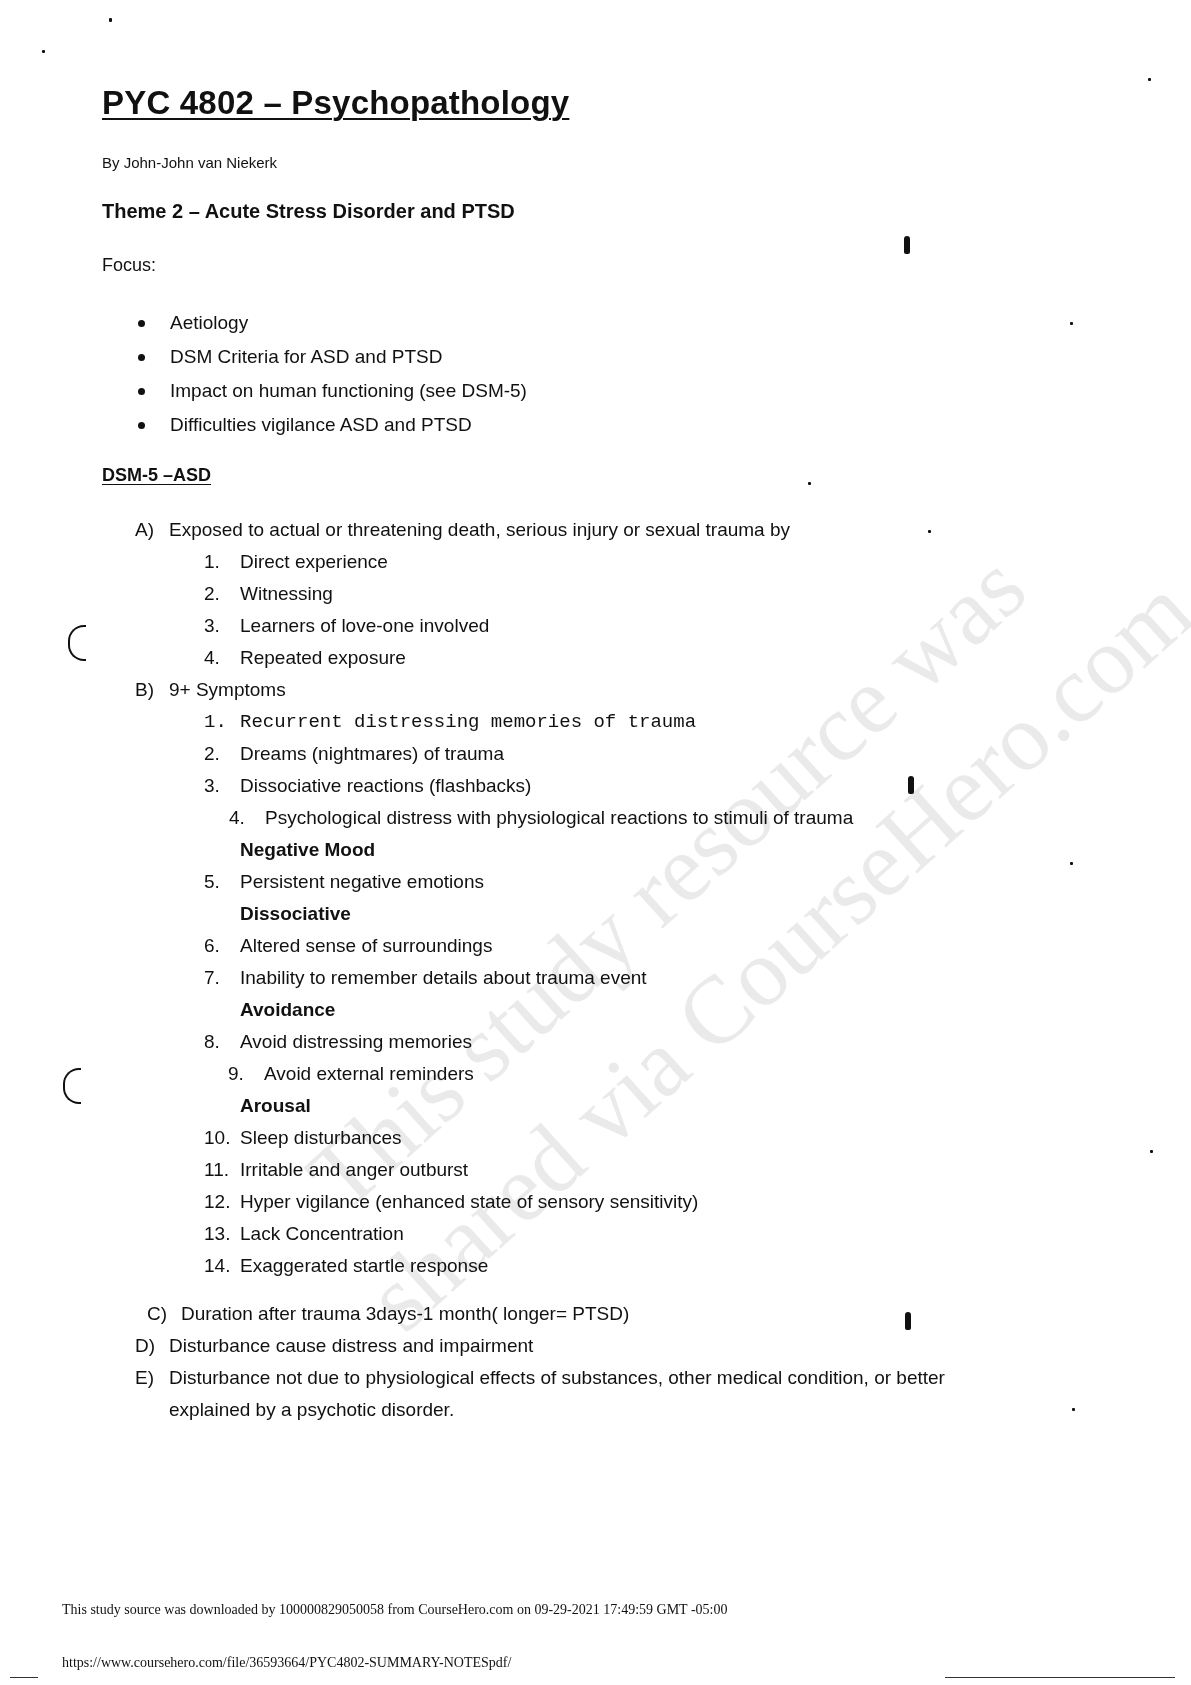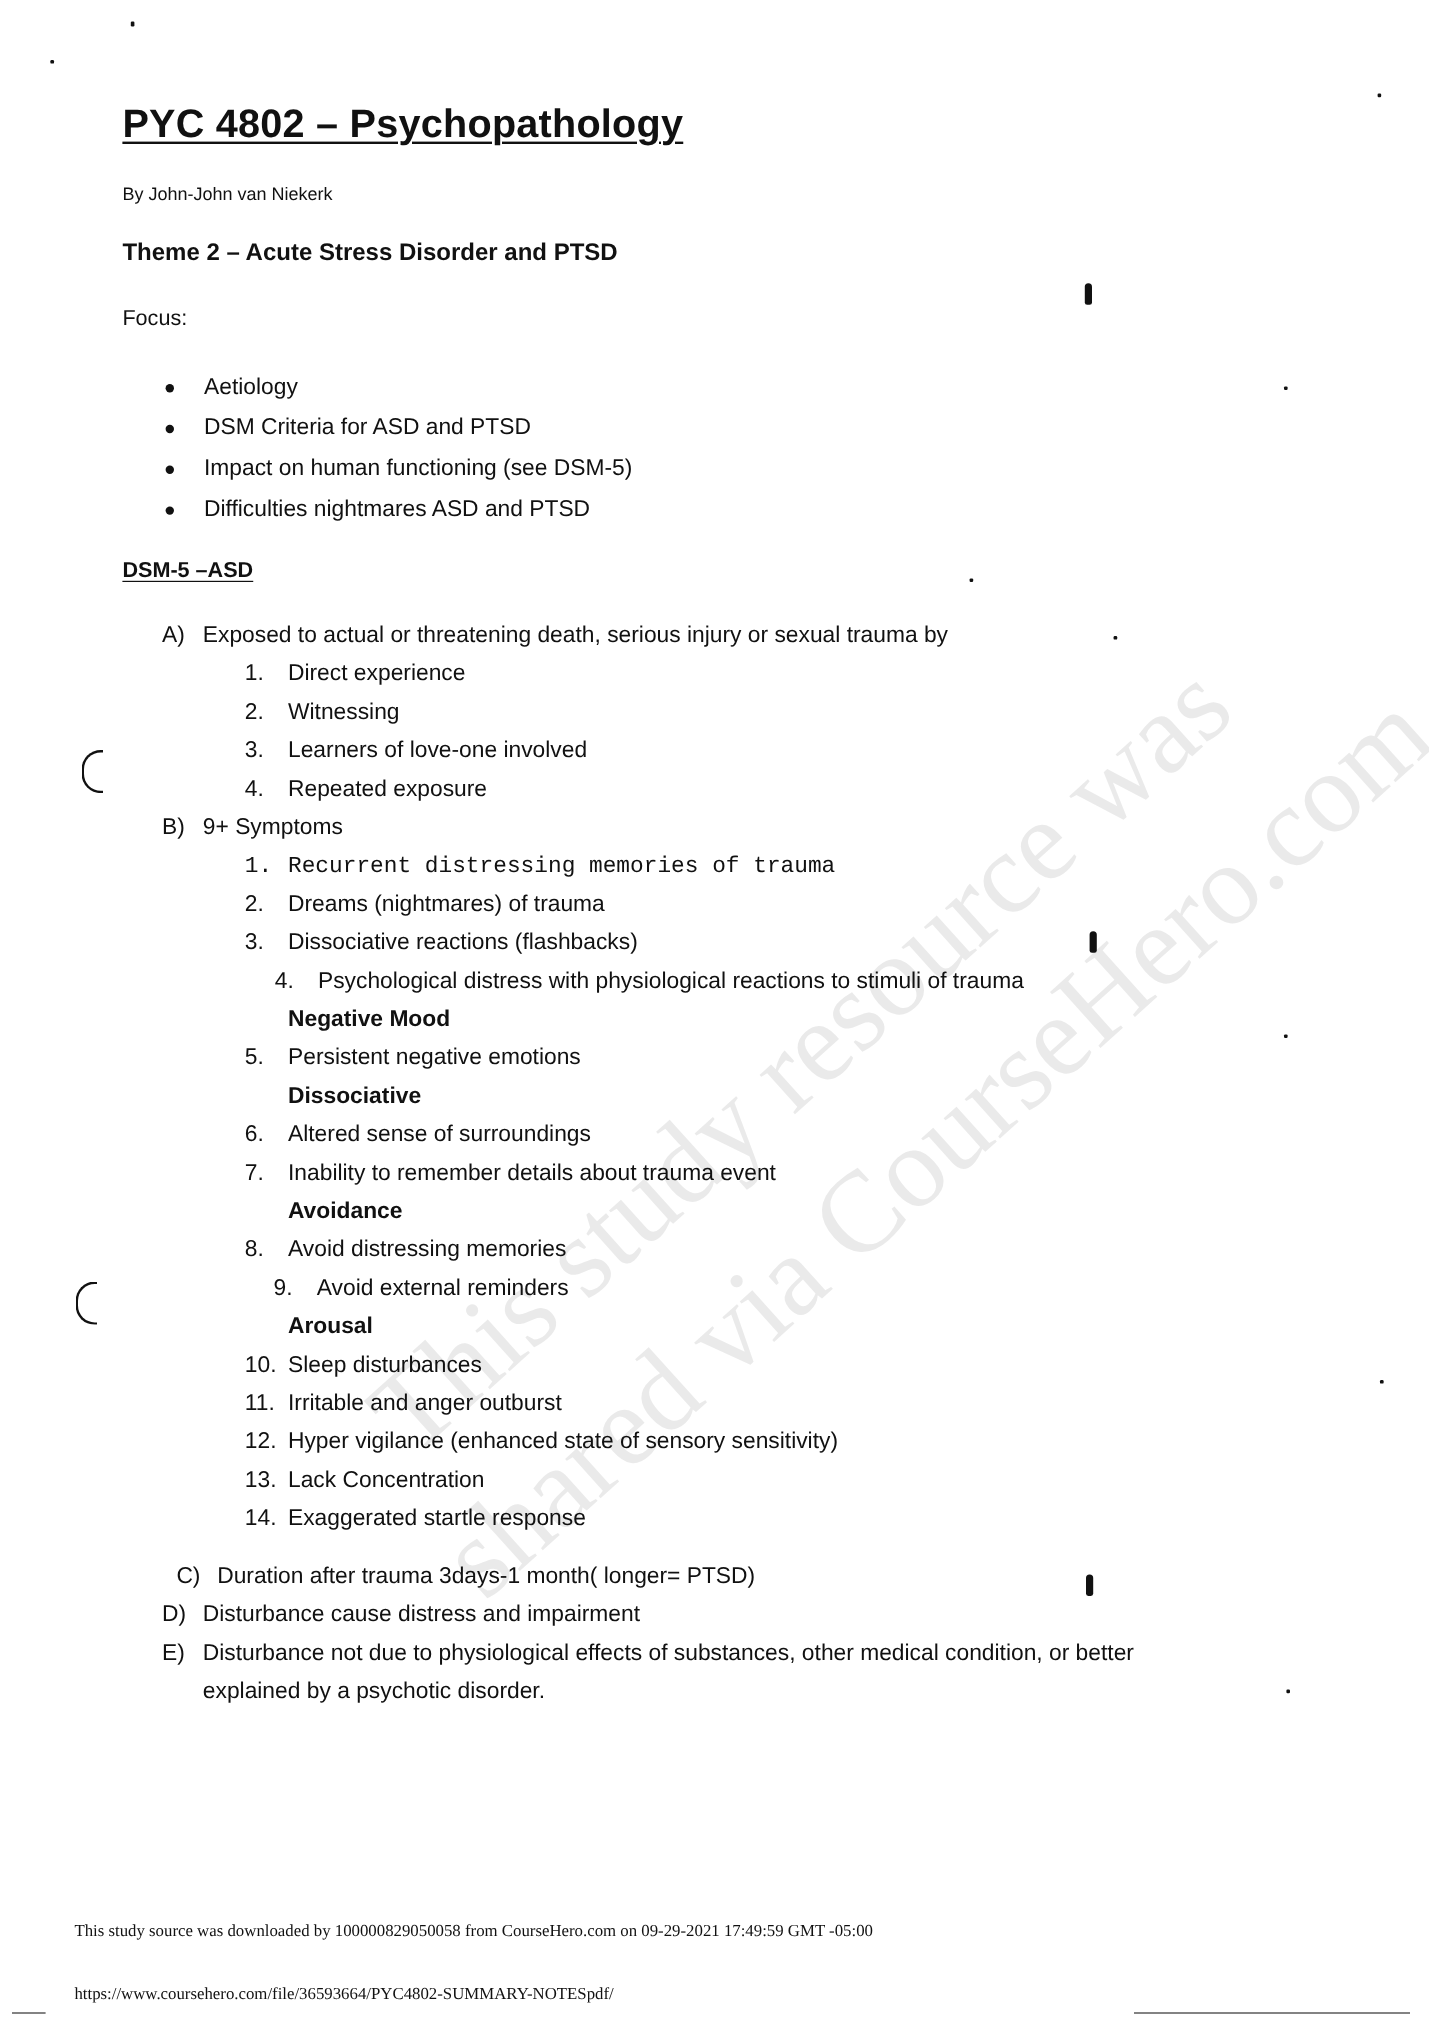--- a/index.html
+++ b/index.html
@@ -52,21 +52,21 @@
 
 <div class="abs title">PYC 4802 – Psychopathology</div>
 <div class="abs author">By John-John van Niekerk</div>
 <div class="abs theme">Theme 2 – Acute Stress Disorder and PTSD</div>
 <div class="abs focus-label">Focus:</div>
 
 <ul class="abs focus-list">
   <li><span class="dot"></span><span>Aetiology</span></li>
   <li><span class="dot"></span><span>DSM Criteria for ASD and PTSD</span></li>
   <li><span class="dot"></span><span>Impact on human functioning (see DSM-5)</span></li>
-  <li><span class="dot"></span><span>Difficulties nightmares ASD and PTSD</span></li>
+  <li><span class="dot"></span><span>Difficulties vigilance ASD and PTSD</span></li>
 </ul>
 
 <div class="abs section-head">DSM-5 –ASD</div>
 
 <div class="abs crit" style="left:135px; top:514px;">
   <span class="lbl">A)</span><span>Exposed to actual or threatening death, serious injury or sexual trauma by</span>
 </div>
 <div class="abs item" style="left:204px; top:546px;"><span class="num">1.</span><span>Direct experience</span></div>
 <div class="abs item" style="left:204px; top:578px;"><span class="num">2.</span><span>Witnessing</span></div>
 <div class="abs item" style="left:204px; top:610px;"><span class="num">3.</span><span>Learners of love-one involved</span></div>

